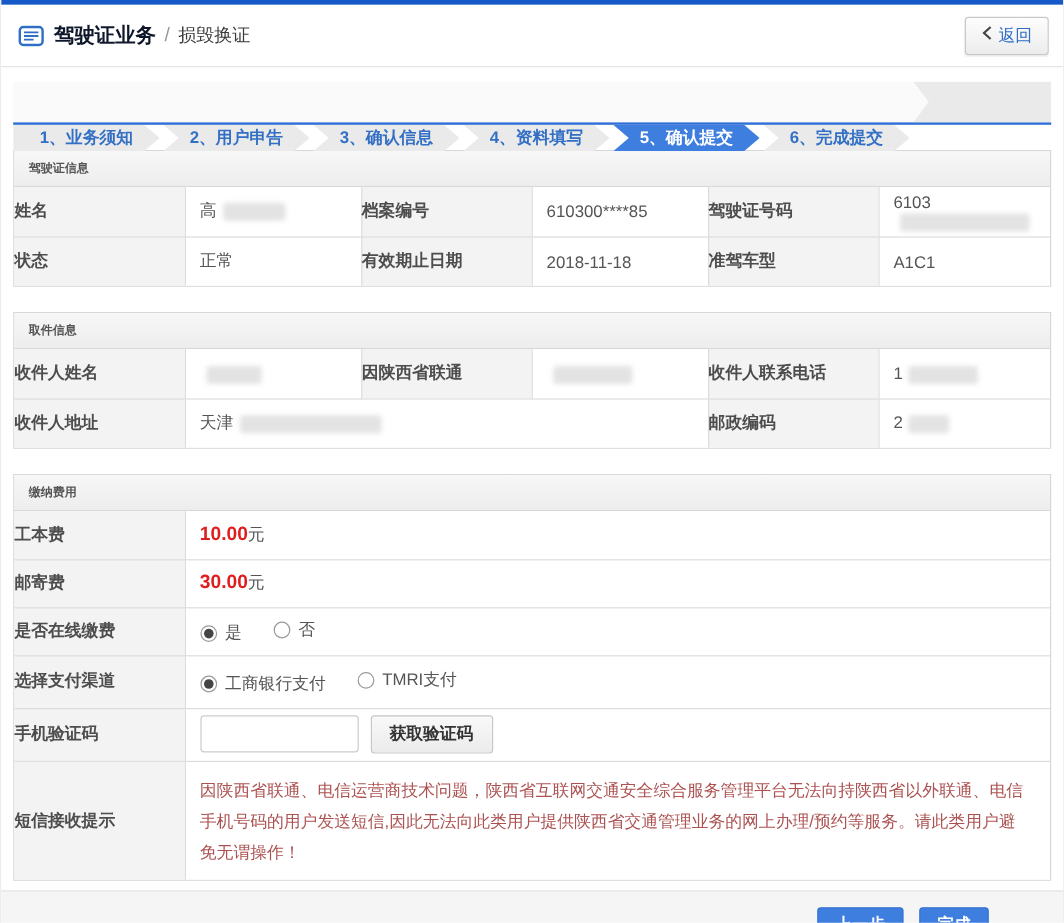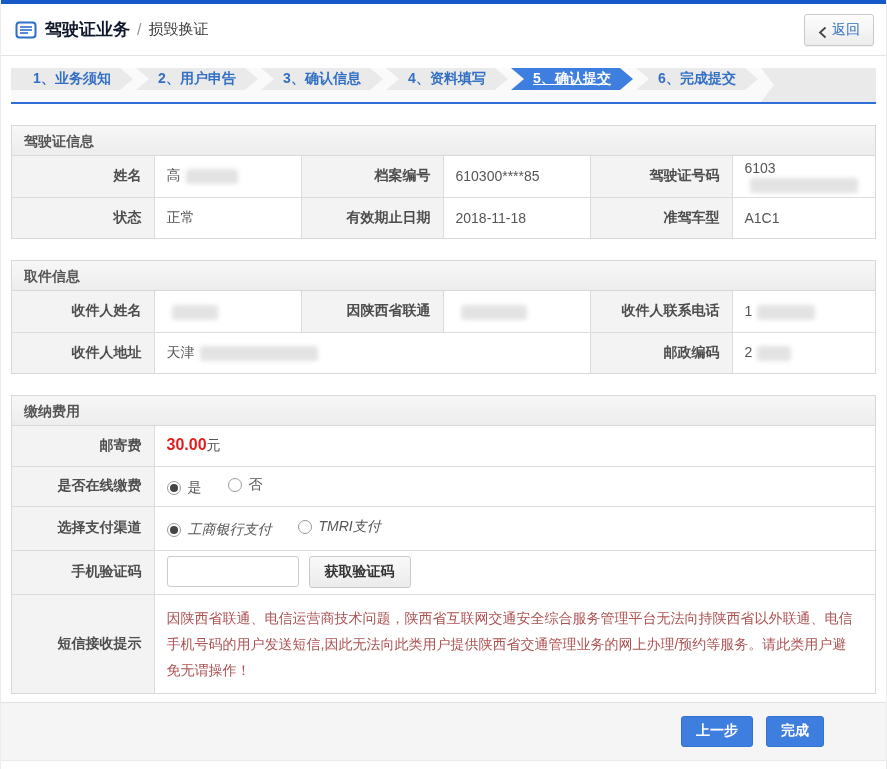--- a/index.html
+++ b/index.html
@@ -22,21 +22,21 @@
     padding: 0 12px 0 14px;
     border-bottom: 1px solid #e4e4e4;
     background: #fff;
   }
   .header .ico { display: inline-flex; margin-right: 8px; }
   .page-title { color: #0f172a; font-size: 17px; font-weight: bold; }
   .crumb-sep { color: #999; font-size: 16px; margin: 0 7px; }
   .page-subtitle { color: #3a3a3a; font-size: 15px; }
   .spacer { flex: 1; }
   .back-btn {
-    display: inline-flex; align-items: flex-end; gap: 5px;
+    display: inline-flex; align-items: flex-start; gap: 5px;
     padding: 6px 13px;
     background: linear-gradient(#fdfdfd, #ececec);
     border: 1px solid #c9c9c9; border-radius: 3px;
     cursor: pointer; box-shadow: 0 1px 1px rgba(0,0,0,.06);
   }
   .back-btn .lbl { color: #2e6ec6; font-size: 14px; }
   
   .stepbar {
     margin: 12px 10px 0;
     height: 36px;
@@ -45,46 +45,46 @@
     display: flex;
   }
   .step {
     flex: 0 0 122px;
     height: 22px;
     margin-right: 3px;
     background: #eaeaea;
     color: #3370c5; font-weight: bold; font-size: 14px;
     display: flex; align-items: center; justify-content: center;
     clip-path: polygon(0 0, calc(100% - 13px) 0, 100% 50%, calc(100% - 13px) 100%, 0 100%, 13px 50%);
-    cursor: pointer; white-space: nowrap;
+    cursor: pointer; white-space: nowrap; margin-top: 36px;
   }
   .step.first { clip-path: polygon(0 0, calc(100% - 13px) 0, 100% 50%, calc(100% - 13px) 100%, 0 100%); }
-  .step.active { background: #3e7edf; color: #fff; text-decoration: underline; }
+  .step.active { background: #3e7edf; color: #fff; }
   .step-fill {
     flex: 1; height: 34px; background: #eaeaea;
     clip-path: polygon(0 0, 100% 0, 100% 100%, 0 100%, 13px 50%);
   }
   
   .main { padding: 0 10px; }
   .section { margin-top: 21px; border: 1px solid #d8d8d8; }
   .sec-title {
     height: 30px; line-height: 30px;
     padding: 0 12px;
     background: linear-gradient(#f7f7f7, #ededed);
     border-bottom: 1px solid #d8d8d8;
-    color: #555; font-weight: bold; font-size: 14px;
+    color: #555; font-weight: bold; font-size: 10px;
   }
   table { width: 100%; border-collapse: collapse; table-layout: fixed; }
   td { border: 1px solid #dcdcdc; height: 41px; vertical-align: middle; font-size: 14px; }
   tr td:first-child { border-left: none; }
   tr td:last-child { border-right: none; }
   tr:first-child td { border-top: none; }
   tr:last-child td { border-bottom: none; }
   td.lbl {
-    background: #f3f3f3; text-align: right;
+    background: #f3f3f3; 
     padding-right: 12px; color: #4d4d4d; font-weight: bold;
   }
   td.val { background: #fff; padding-left: 12px; color: #555; }
   .redact {
     display: inline-block; height: 15px; background: #e3e3e3;
     border-radius: 3px; filter: blur(2px); vertical-align: middle; margin-left: 5px;
   }
   
   .money { color: #e01e1e; font-weight: bold; font-size: 16px; }
   .unit { color: #555; font-size: 14px; }
@@ -223,36 +223,40 @@
 
   <div class="section">
     <div class="sec-title">缴纳费用</div>
     <table>
         <colgroup>
       <col style="width:142px">
           <col>
     </colgroup>
         <tbody>
           <tr>
+            <td class="lbl" style="height: 40px;">工本费</td>
+            <td class="val" style="height: 40px;"><span class="money">10.00</span><span class="unit">元</span></td>
+          </tr>
+          <tr>
             <td class="lbl" style="height: 40px;">邮寄费</td>
             <td class="val" style="height: 40px;"><span class="money">30.00</span><span class="unit">元</span></td>
           </tr>
           <tr>
             <td class="lbl" style="height: 40px;">是否在线缴费</td>
             <td class="val" style="height: 40px;"><span class="radio-opt">
                 <span class="radio checked"></span>
                 <span>是</span>
               </span><span class="radio-opt">
                 <span class="radio"></span>
                 <span>否</span>
               </span></td>
           </tr>
           <tr>
             <td class="lbl" style="height: 44px;">选择支付渠道</td>
-            <td class="val" style="height: 44px; font-style: italic;"><span class="radio-opt">
+            <td class="val" style="height: 44px;"><span class="radio-opt">
                 <span class="radio checked"></span>
                 <span>工商银行支付</span>
               </span><span class="radio-opt">
                 <span class="radio"></span>
                 <span>TMRI支付</span>
               </span></td>
           </tr>
           <tr>
             <td class="lbl" style="height: 44px;">手机验证码</td>
             <td class="val" style="height: 44px; margin-top: 16px;"><input class="sms-input" type="text" style=""><button class="code-btn">获取验证码</button></td>

